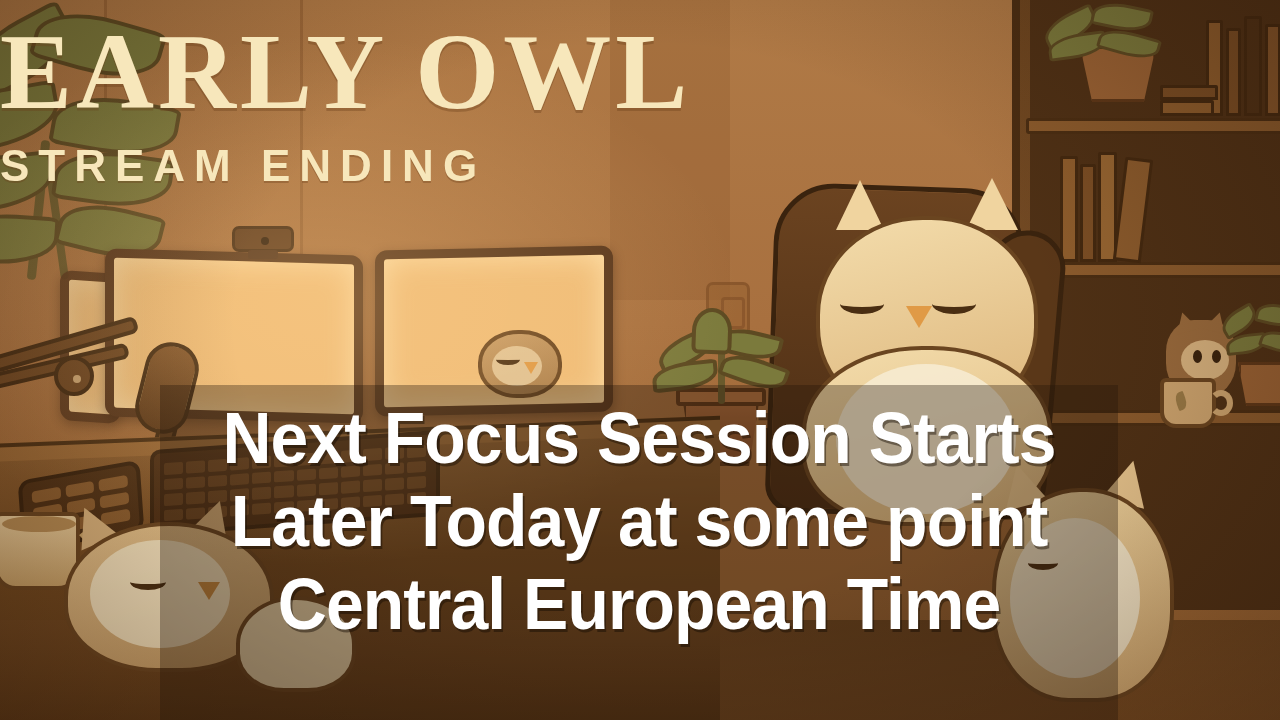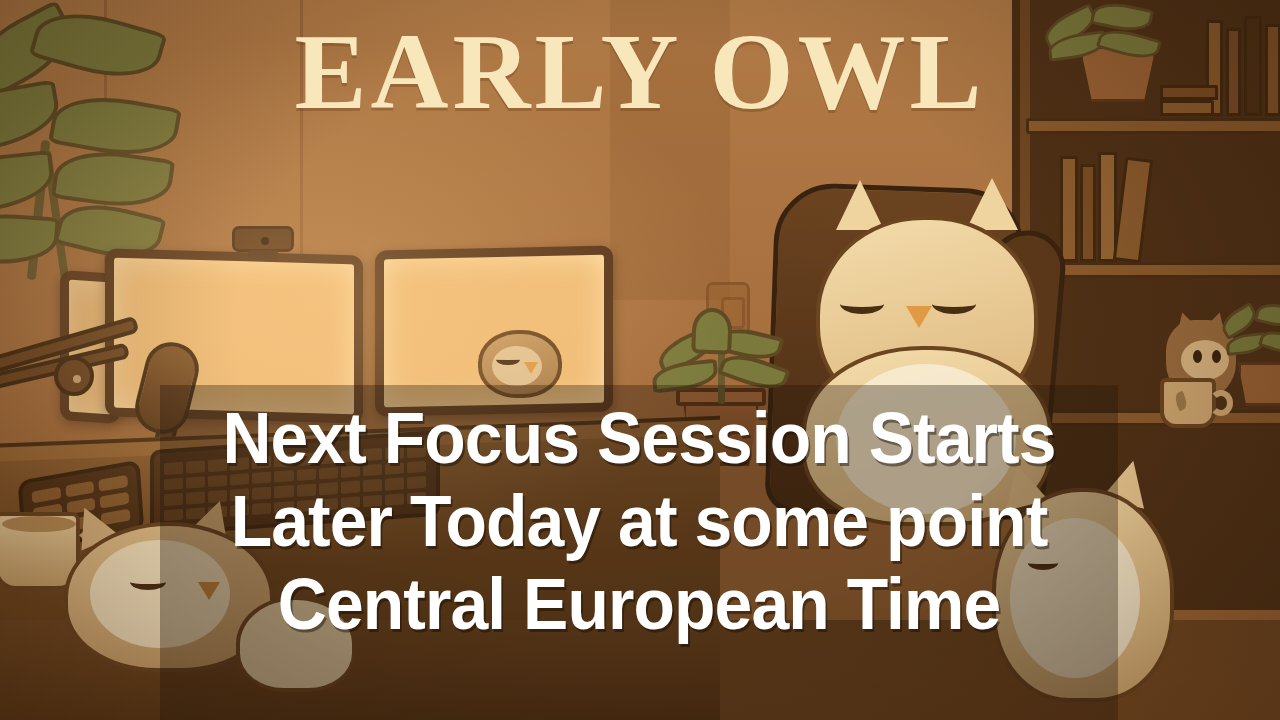--- a/index.html
+++ b/index.html
@@ -175,21 +175,21 @@
   }
   .owl-belly{position:absolute;border-radius:50%;background:#f7ead0;opacity:.85;}
   .eye-closed{
     position:absolute;width:44px;height:20px;border-bottom:7px solid #4a2e12;border-radius:0 0 60% 60%;
   }
   .beak{
     position:absolute;width:0;height:0;border-left:13px solid transparent;border-right:13px solid transparent;border-top:22px solid #e09a46;
   }
 
   
-  .title-block{position:absolute;left:0;top:18px;width:1280px;text-align:center;}
+  .title-block{position:absolute;left:0;top:18px;width:1280px;}
   .title{
     font-family:"Liberation Serif", serif;font-weight:700;
     font-size:108px;line-height:1.0;color:#f7e7bb;letter-spacing:4px;
     text-shadow:0 3px 0 rgba(105,62,26,.35);
     margin:0;
   }
   .subtitle{
     font-family:"Liberation Sans", sans-serif;font-weight:700;
     font-size:44px;line-height:1;color:#f7e7bb;letter-spacing:9px;
     text-shadow:0 2px 0 rgba(105,62,26,.35);
@@ -421,20 +421,21 @@
       <div class="owl-belly" style="left:24px;top:48px;width:130px;height:160px;background:#f7ecd2;"></div>
       <div class="eye-closed" style="left:42px;top:86px;width:30px;height:14px;border-bottom-width:6px;"></div>
     </div>
 
     <div class="glow"></div>
     <div class="vignette"></div>
   </div>
 
   <div class="title-block">
     <h1 class="title">EARLY OWL</h1>
+    <h2 class="subtitle">STREAM ENDING</h2>
   </div>
 
   <div class="caption-band"></div>
   <div class="caption-text">
     <span class="caption-line">Next Focus Session Starts</span>
     <span class="caption-line">Later Today at some point</span>
     <span class="caption-line">Central European Time</span>
   </div>
 
 </div>

